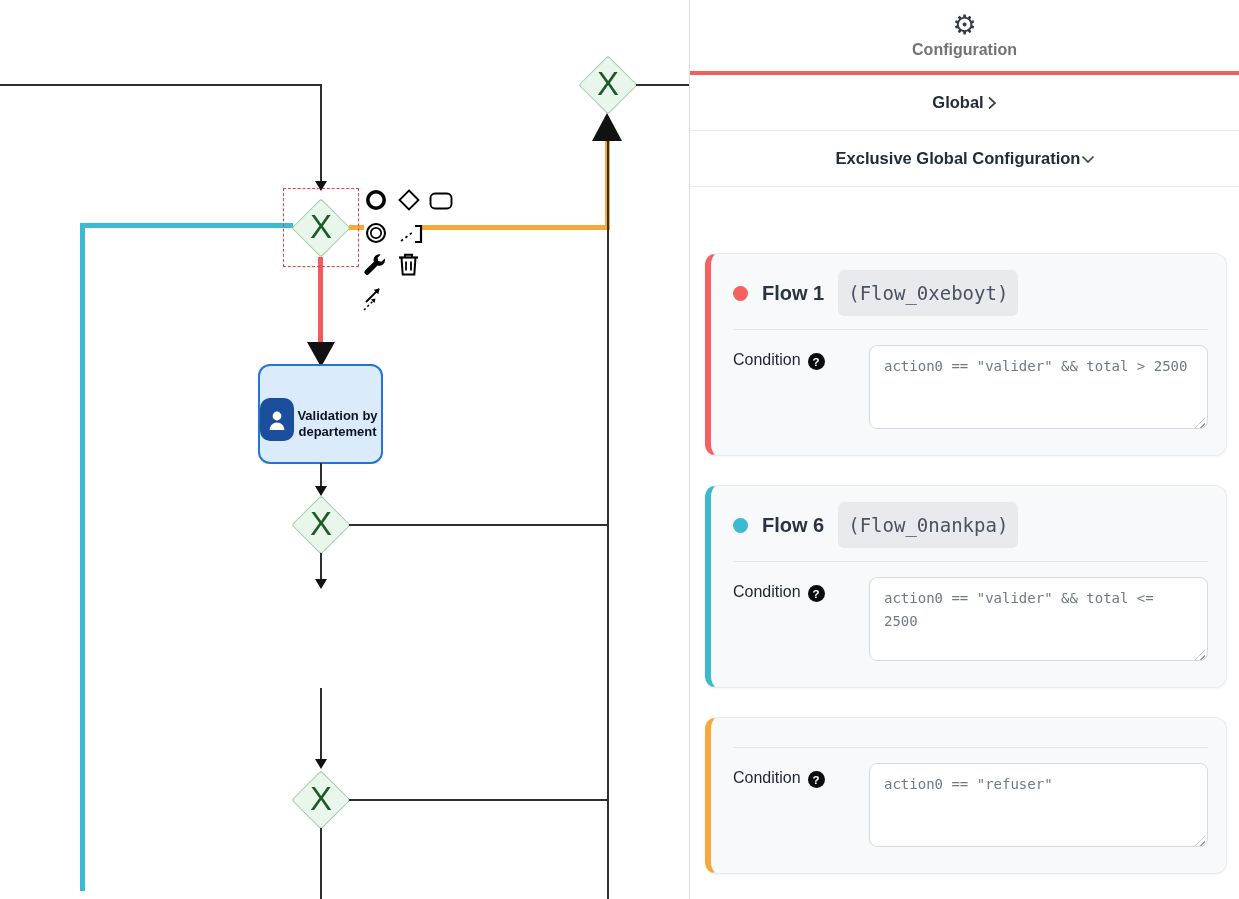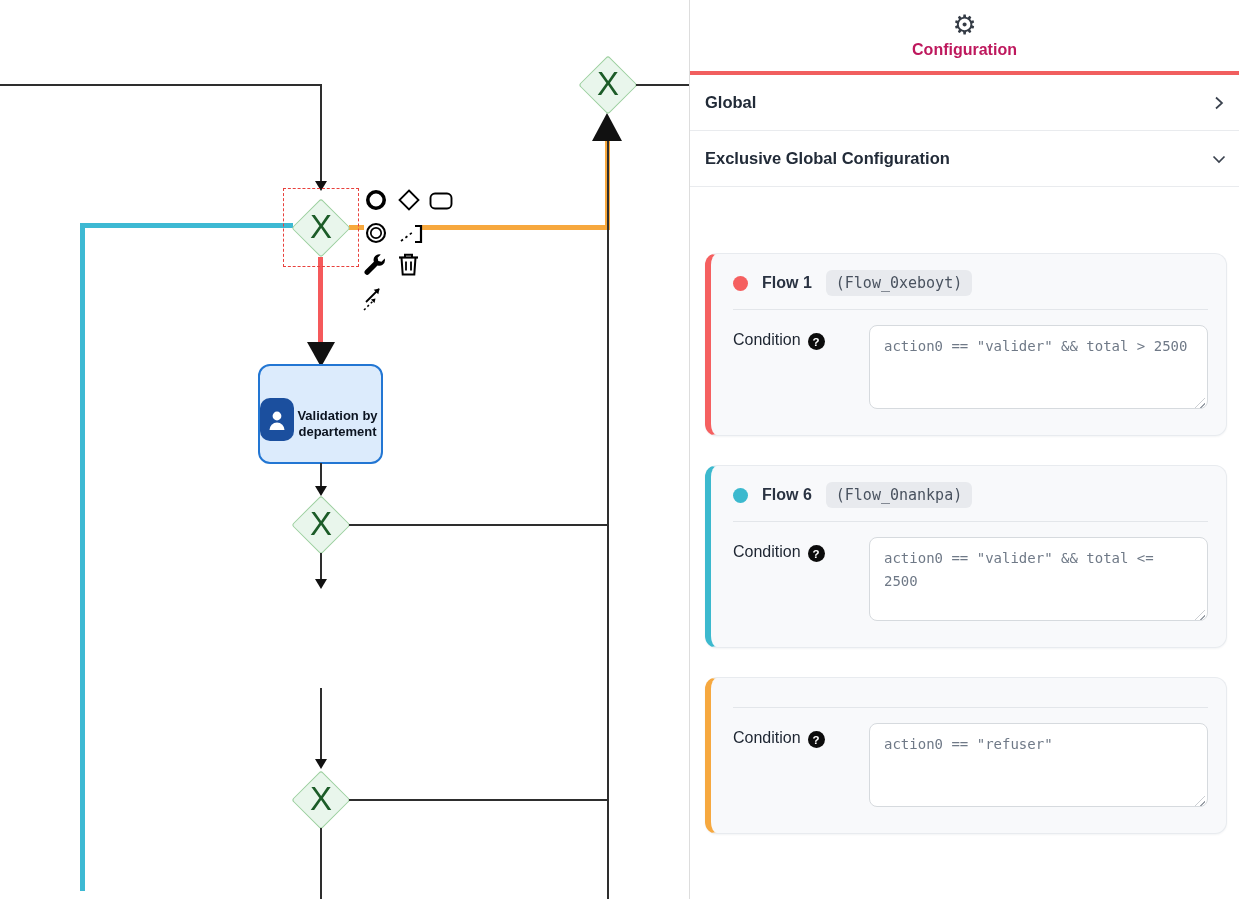--- a/index.html
+++ b/index.html
@@ -41,35 +41,35 @@
 
   
   #panel { position:absolute; left:689px; top:0; width:550px; height:899px; background:#fff;
            border-left:1px solid #ddd; }
   .p-header { height:43px; display:flex; align-items:center; gap:11px; padding-left:15px;
            border-bottom:1px solid #e4e7eb; }
   .p-title { font-size:19px; font-weight:500; color:#161f2c; letter-spacing:.2px; }
   .p-tab { height:75px; display:flex; flex-direction:column; align-items:center; justify-content:center;
            border-bottom:4px solid #f15f5f; }
   .p-gear { font-size:27px; line-height:1; color:#343b45; }
-  .p-tab-label { margin-top:2px; font-size:16px; font-weight:600; color:#be185d; }
-  .p-row { height:56px; display:flex; align-items:center; justify-content:space-between;
+  .p-tab-label { margin-top:2px; font-size:16px; font-weight:600; color:#737373; }
+  .p-row { height:56px; display:flex; align-items:center; justify-content:center;
            padding:0 12px 0 15px; border-bottom:1px solid #e9ebee; }
   .p-row-label { font-size:16.5px; font-weight:700; color:#222b38; }
   .chev { width:16px; height:16px; }
 
   #cards { position:absolute; left:0; top:227px; width:550px; padding:26px 13px 0 15px; }
   .card { position:relative; background:#f8f9fb; border:1px solid #e8ebef; border-left:6px solid #ccc;
           border-radius:12px; padding:16px 18px 22px 22px; margin-bottom:29px;
           box-shadow:0 1px 2px rgba(20,30,50,.05); }
   .card-head { display:flex; align-items:center; gap:14px; }
   .dot { width:15px; height:15px; border-radius:50%; flex:0 0 auto; }
-  .flow-name { font-size:16px; font-weight:700; color:#2a3342; }
-  .flow-pill { background:#e8eaee; border-radius:6px; padding:4px 10px;
-          font-family:"DejaVu Sans Mono", monospace; font-size:15px; color:#49525f; }
+  .flow-name { font-size:20px; font-weight:700; color:#2a3342; }
+  .flow-pill { background:#e8eaee; border-radius:6px; padding:12px 10px;
+          font-family:"DejaVu Sans Mono", monospace; font-size:19px; color:#49525f; }
   .card-div { border-top:1px solid #e3e6ea; margin-top:13px; }
   .card-body { display:flex; margin-top:15px;justify-content:flex-end; }
   .cond-label { width:136px; padding-top:6px; font-size:16px; color:#1d2531; display:flex;
           align-items:flex-start; gap:7px; }
   .help { width:17px; height:17px; border-radius:50%; background:#0c0c0c; color:#fff;
           font-size:11.5px; font-weight:700; display:inline-flex; align-items:center;
           justify-content:center; margin-top:2px; }
   .ta-wrap { position:relative; flex:1; }
   .cond-ta { width:100%; height:84px; border:1px solid #d6dade; border-radius:8px;
           padding:9px 14px; font-family:"DejaVu Sans Mono", monospace; font-size:14px;

